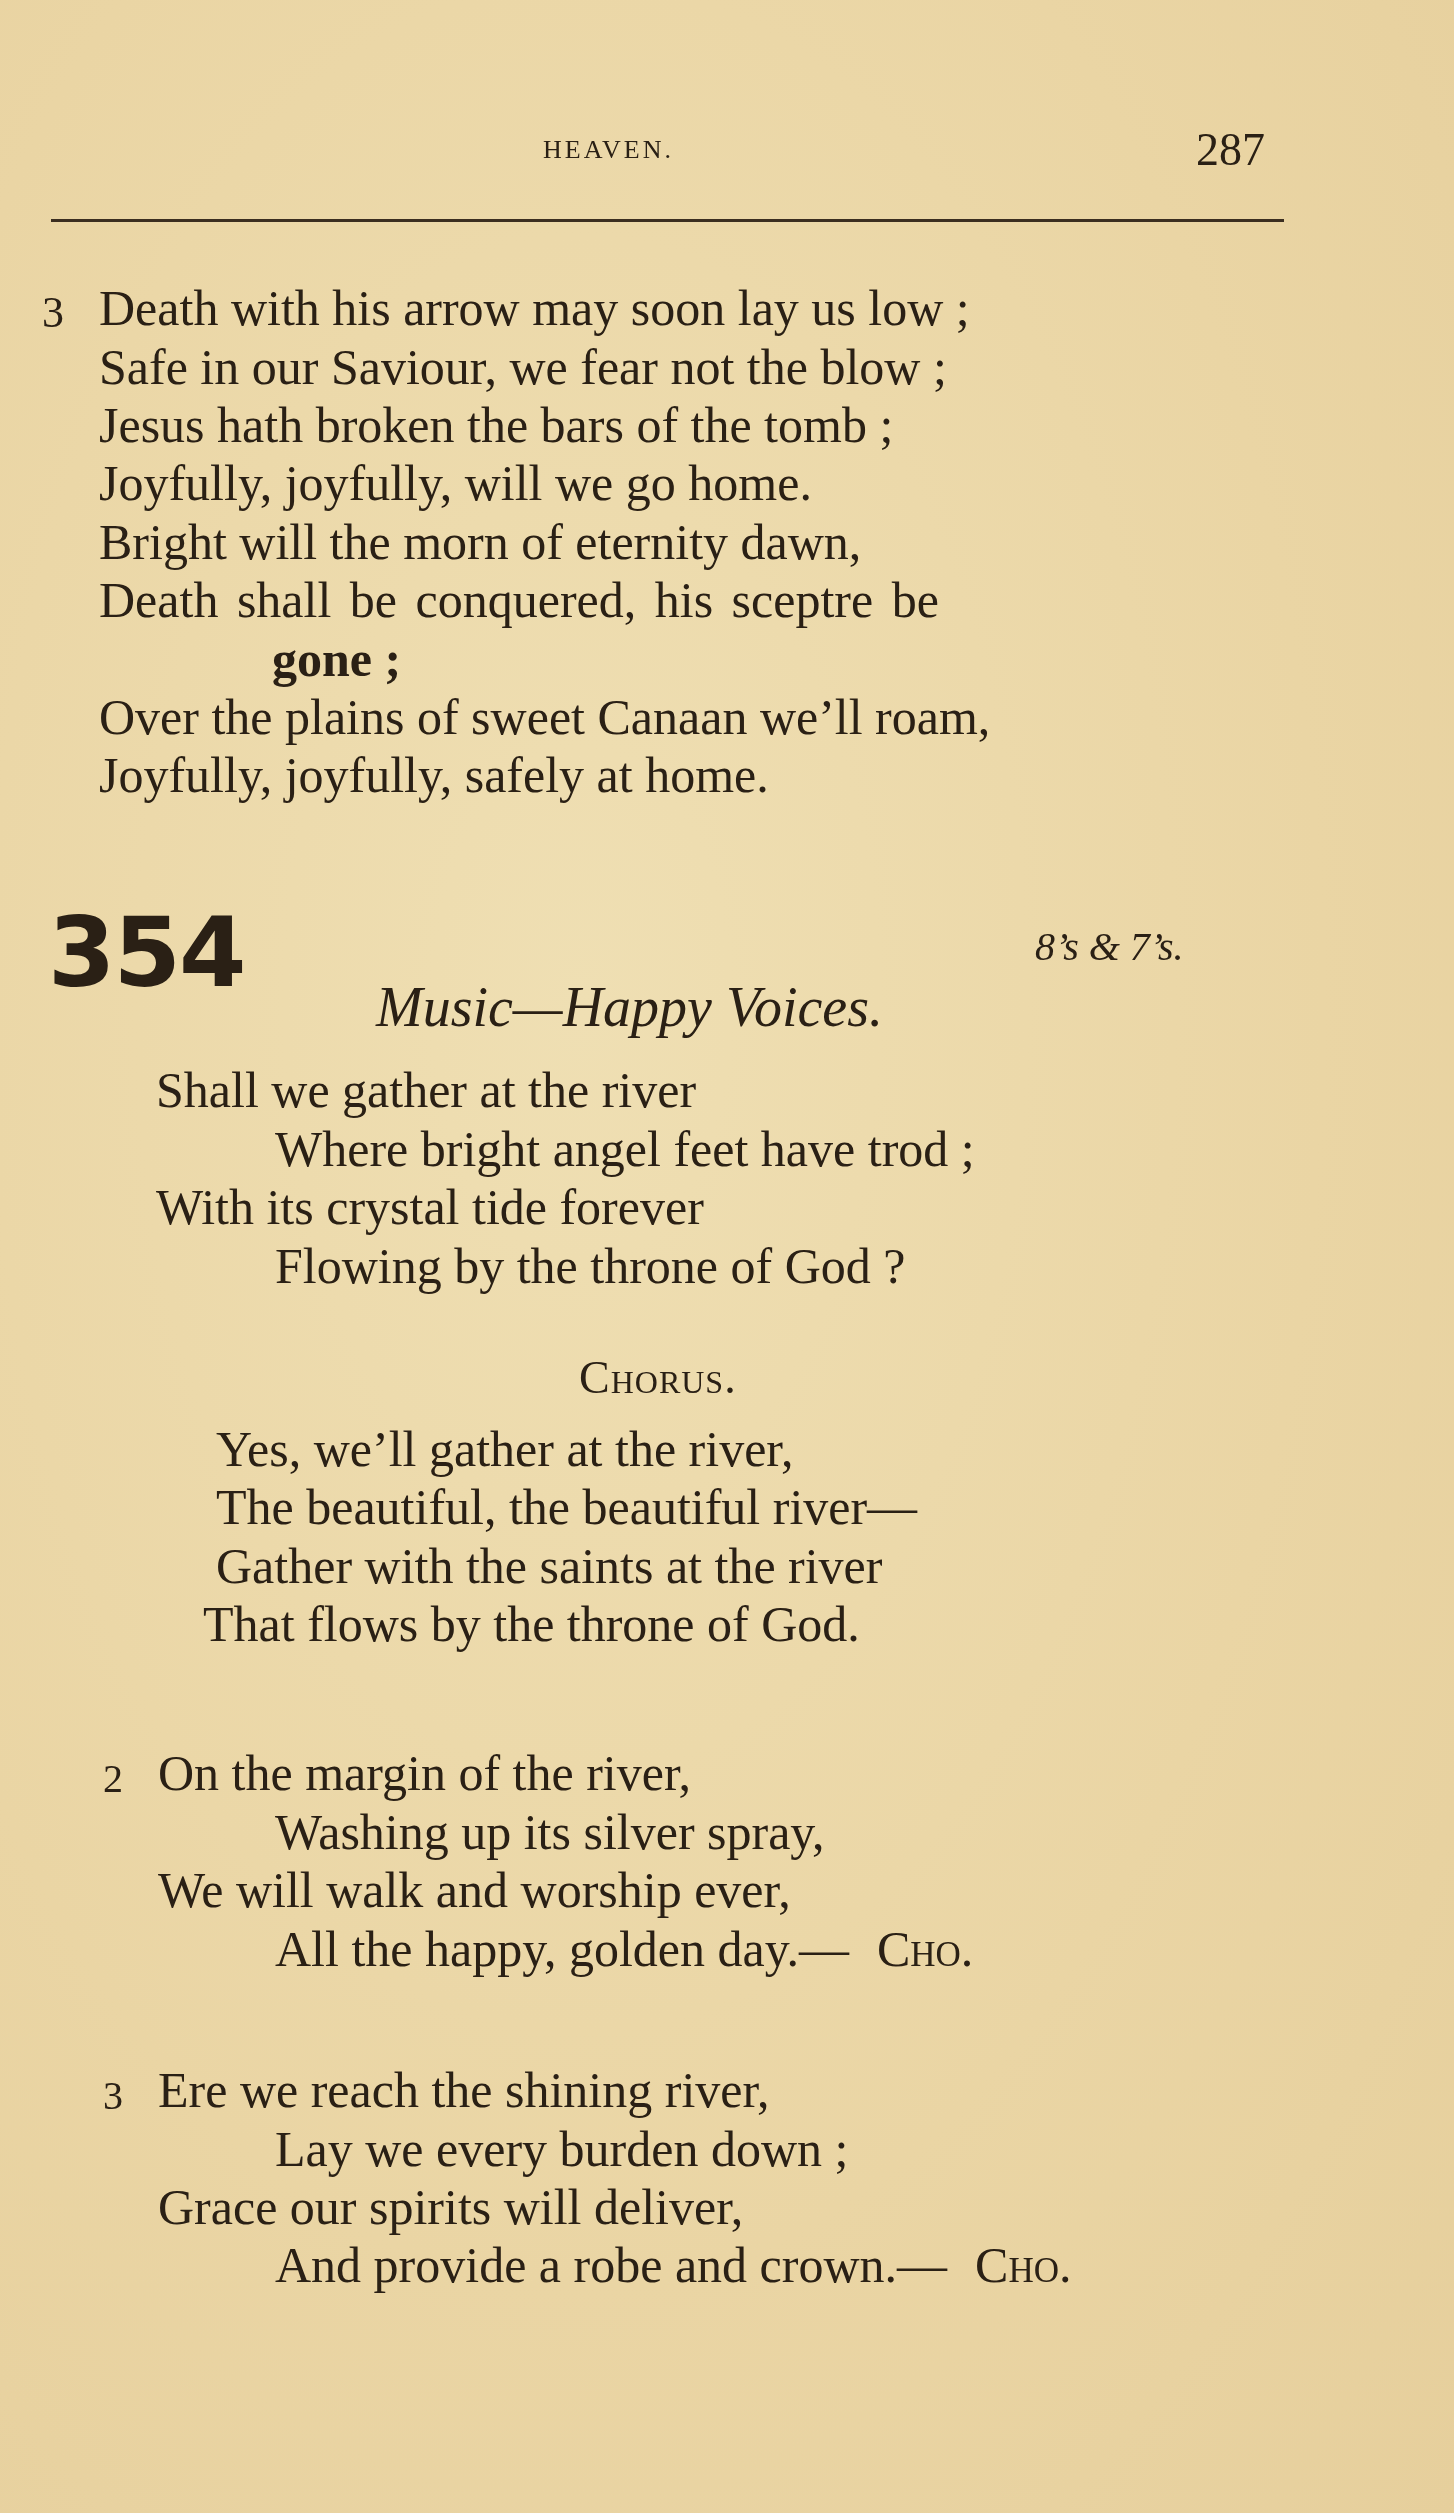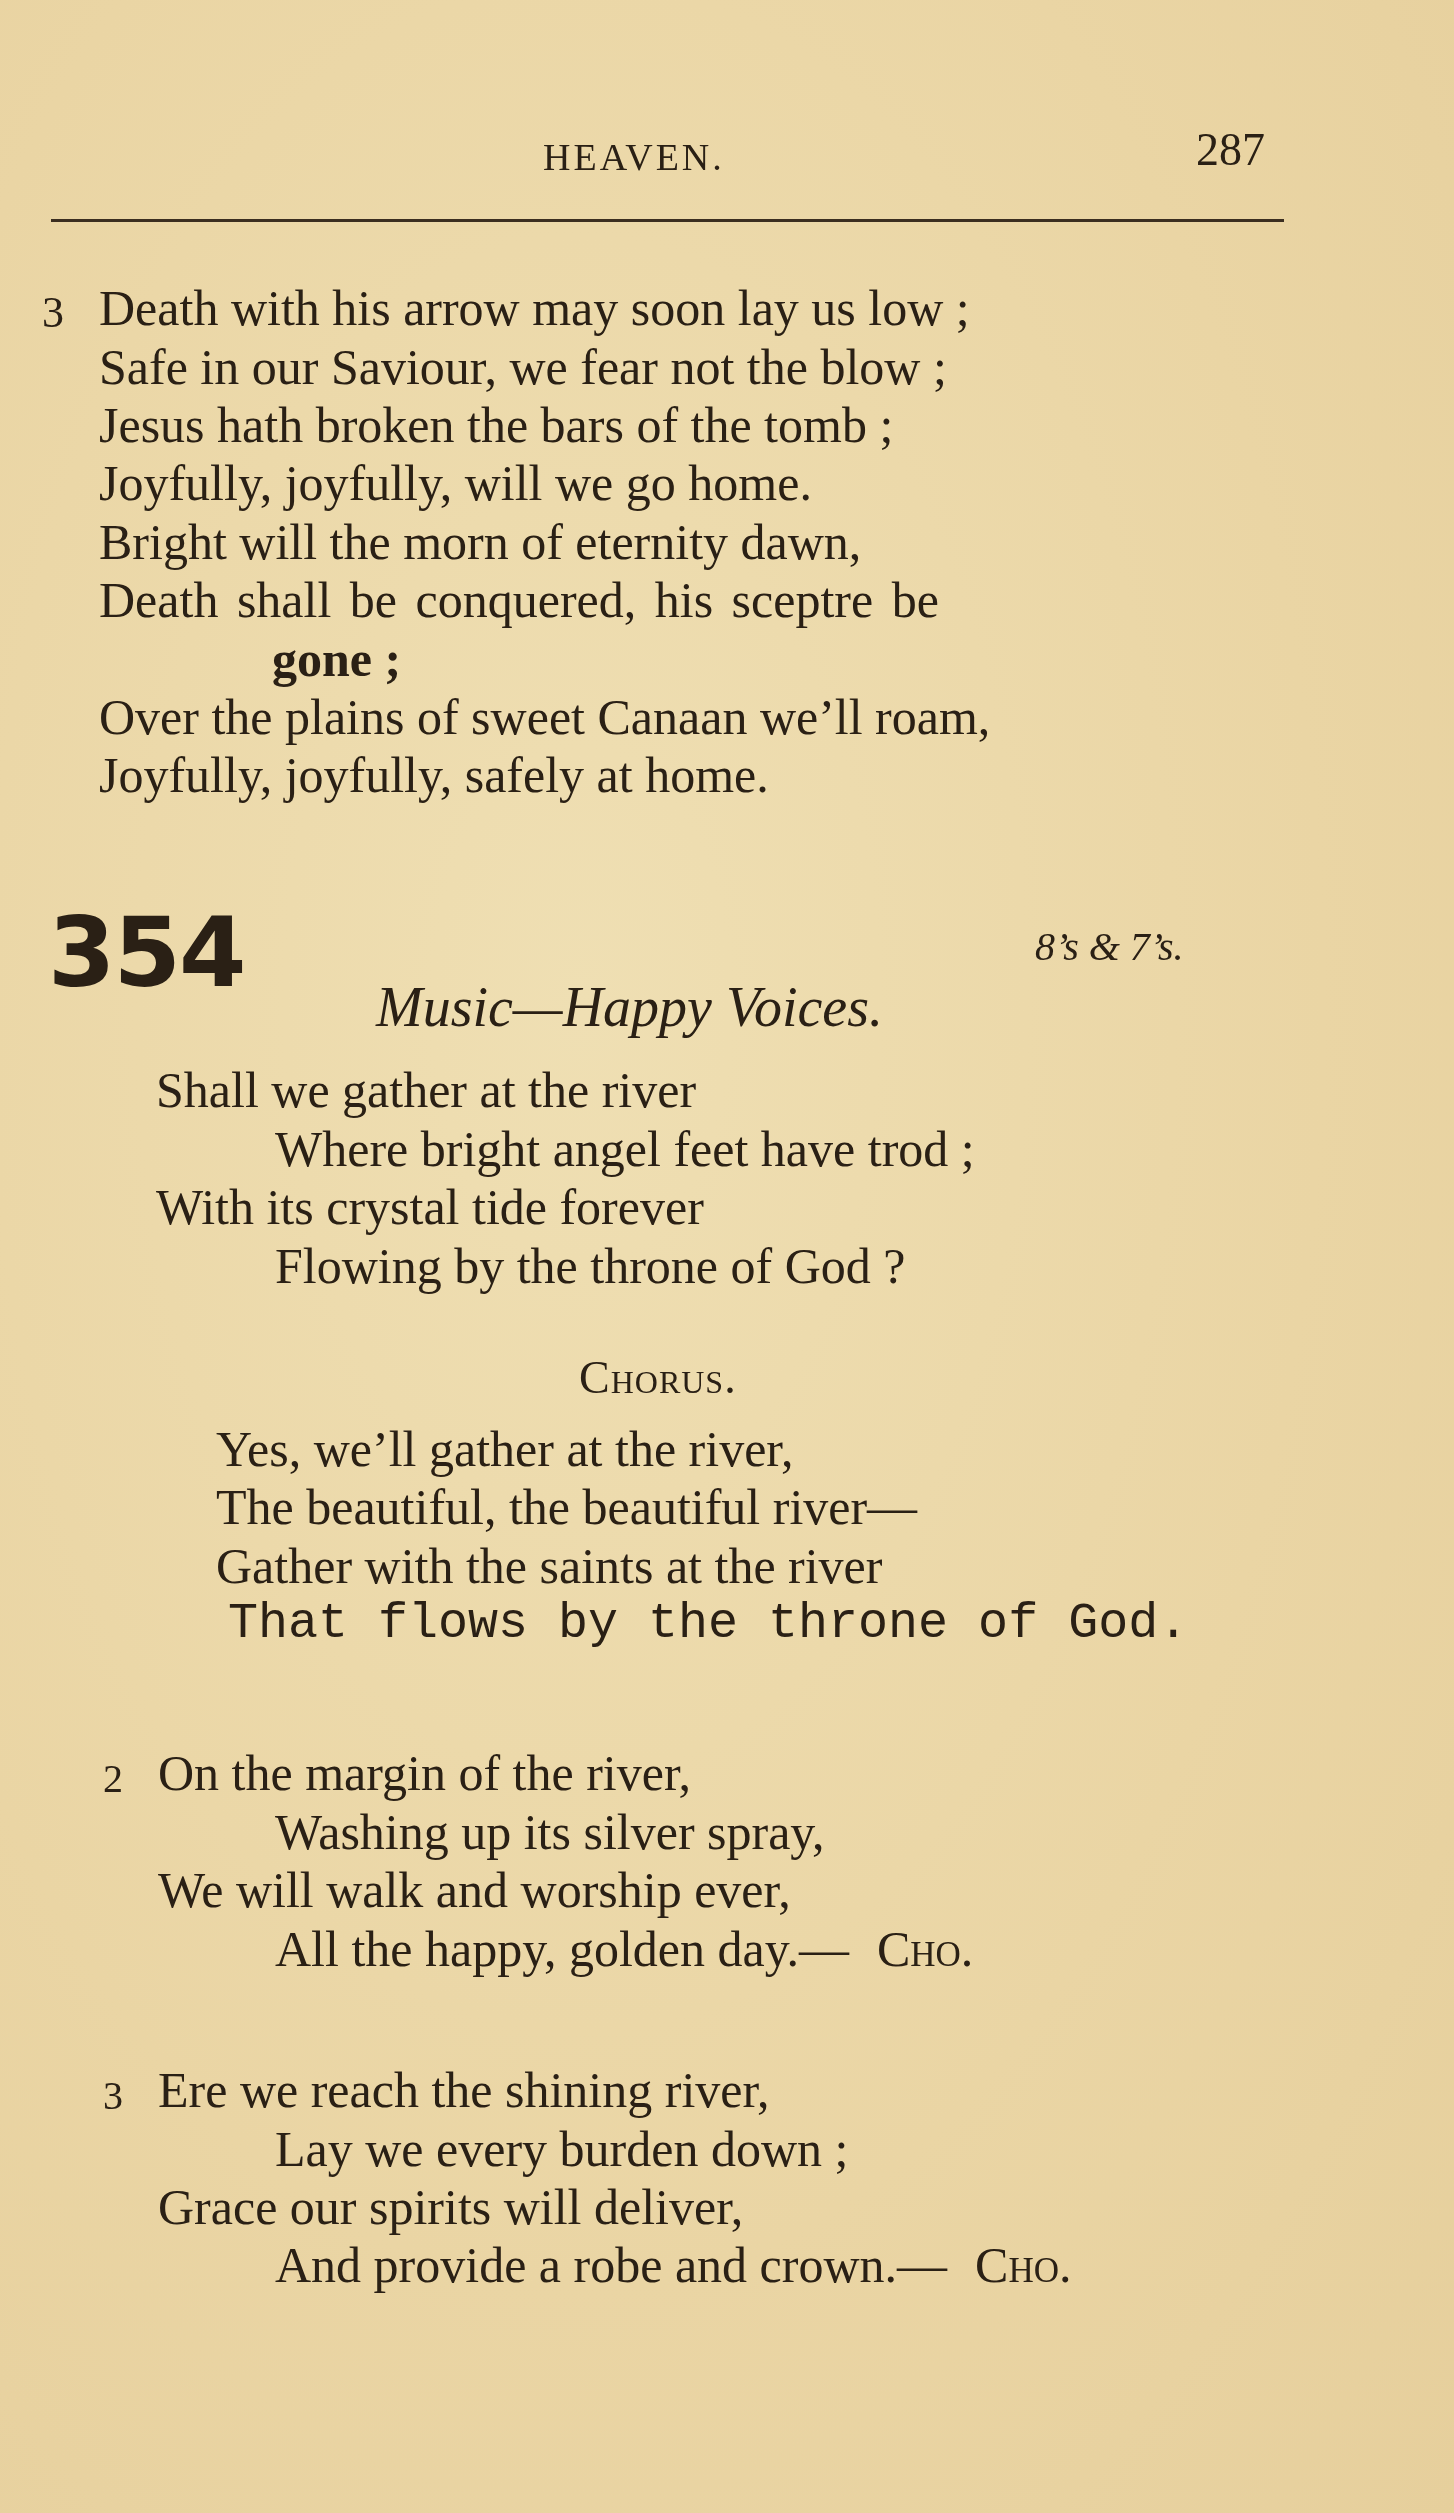--- a/index.html
+++ b/index.html
@@ -5,21 +5,21 @@
     html, body { margin: 0; padding: 0; }
     body {
       width: 1454px; height: 2514px;
       background: #ecd8a9;
       background-image: radial-gradient(ellipse at 40% 40%, #efdfb3 0%, #ead5a4 60%, #e6cf9c 100%);
       color: #2a2015;
       font-family: "Liberation Serif", "DejaVu Serif", serif;
       position: relative; overflow: hidden;
     }
     .abs { position: absolute; white-space: nowrap; }
-    .running-head { left: 543px; top: 135px; font-size: 38px; letter-spacing: 3px; }
+    .running-head { left: 543px; top: 135px; font-size: 26px; letter-spacing: 3px; }
     .page-num { left: 1196px; top: 123px; font-size: 46px; }
     .rule { left: 51px; top: 219px; width: 1233px; height: 3px; background: #3b2e20; }
     .verse-line { font-size: 50px; line-height: 58px; }
     .num { font-size: 44px; }
     .hymn-num { left: 48px; top: 896px; font-family: "DejaVu Sans", sans-serif; font-weight: bold; font-size: 97px; letter-spacing: -2px; }
     .meter { left: 1035px; top: 923px; font-style: italic; font-size: 40px; }
     .tune { left: 376px; top: 975px; font-style: italic; font-size: 56px; }
     .chorus-head { left: 579px; top: 1351px; font-size: 46px; font-variant: small-caps; letter-spacing: 1px; }
     .sc { font-variant: small-caps; margin-left: 28px; }
   </style>
@@ -47,21 +47,21 @@
 
 <div class="abs verse-line" style="left:156px;top:1061px;">Shall we gather at the river</div>
 <div class="abs verse-line" style="left:275px;top:1120px;">Where bright angel feet have trod ;</div>
 <div class="abs verse-line" style="left:156px;top:1178px;">With its crystal tide forever</div>
 <div class="abs verse-line" style="left:275px;top:1237px;">Flowing by the throne of God ?</div>
 
 <div class="abs chorus-head">Chorus.</div>
 <div class="abs verse-line" style="left:216px;top:1420px;">Yes, we’ll gather at the river,</div>
 <div class="abs verse-line" style="left:216px;top:1478px;">The beautiful, the beautiful river—</div>
 <div class="abs verse-line" style="left:216px;top:1537px;">Gather with the saints at the river</div>
-<div class="abs verse-line" style="left:228px;top:1595px;font-family:Liberation Mono, monospace;">That flows by the throne of God.</div>
+<div class="abs verse-line" style="left:203px;top:1595px;">That flows by the throne of God.</div>
 
 <div class="abs num" style="left:103px;top:1755px;font-size:40px;">2</div>
 <div class="abs verse-line" style="left:158px;top:1744px;">On the margin of the river,</div>
 <div class="abs verse-line" style="left:275px;top:1803px;">Washing up its silver spray,</div>
 <div class="abs verse-line" style="left:158px;top:1861px;">We will walk and worship ever,</div>
 <div class="abs verse-line" style="left:275px;top:1920px;">
   <span>All the happy, golden day.—</span><span class="sc">Cho.</span>
 </div>
 
 <div class="abs num" style="left:103px;top:2072px;font-size:40px;">3</div>

